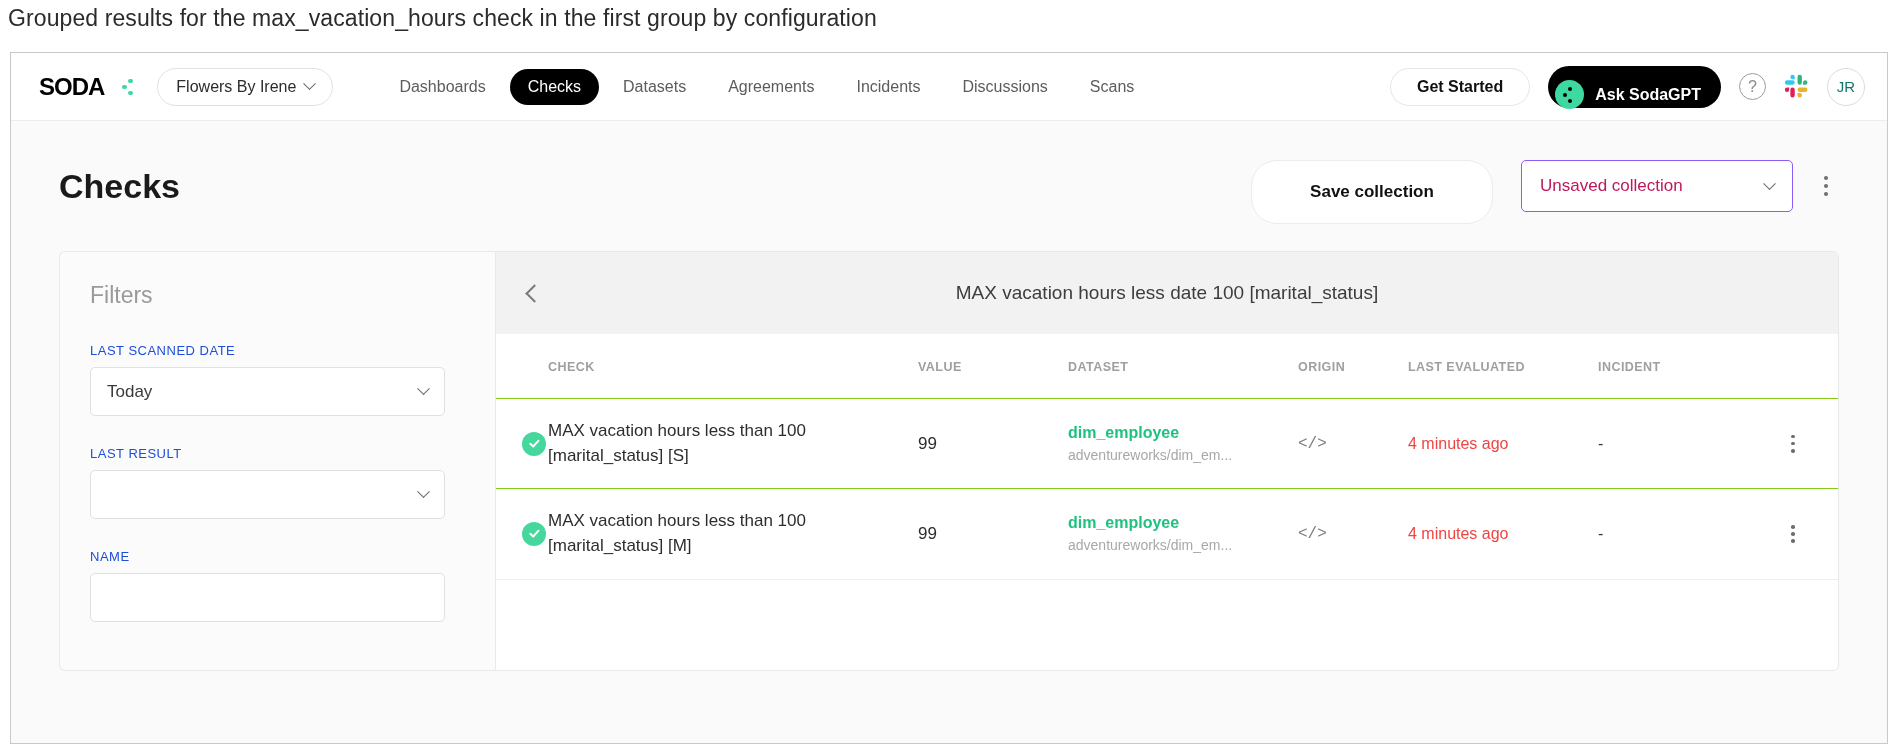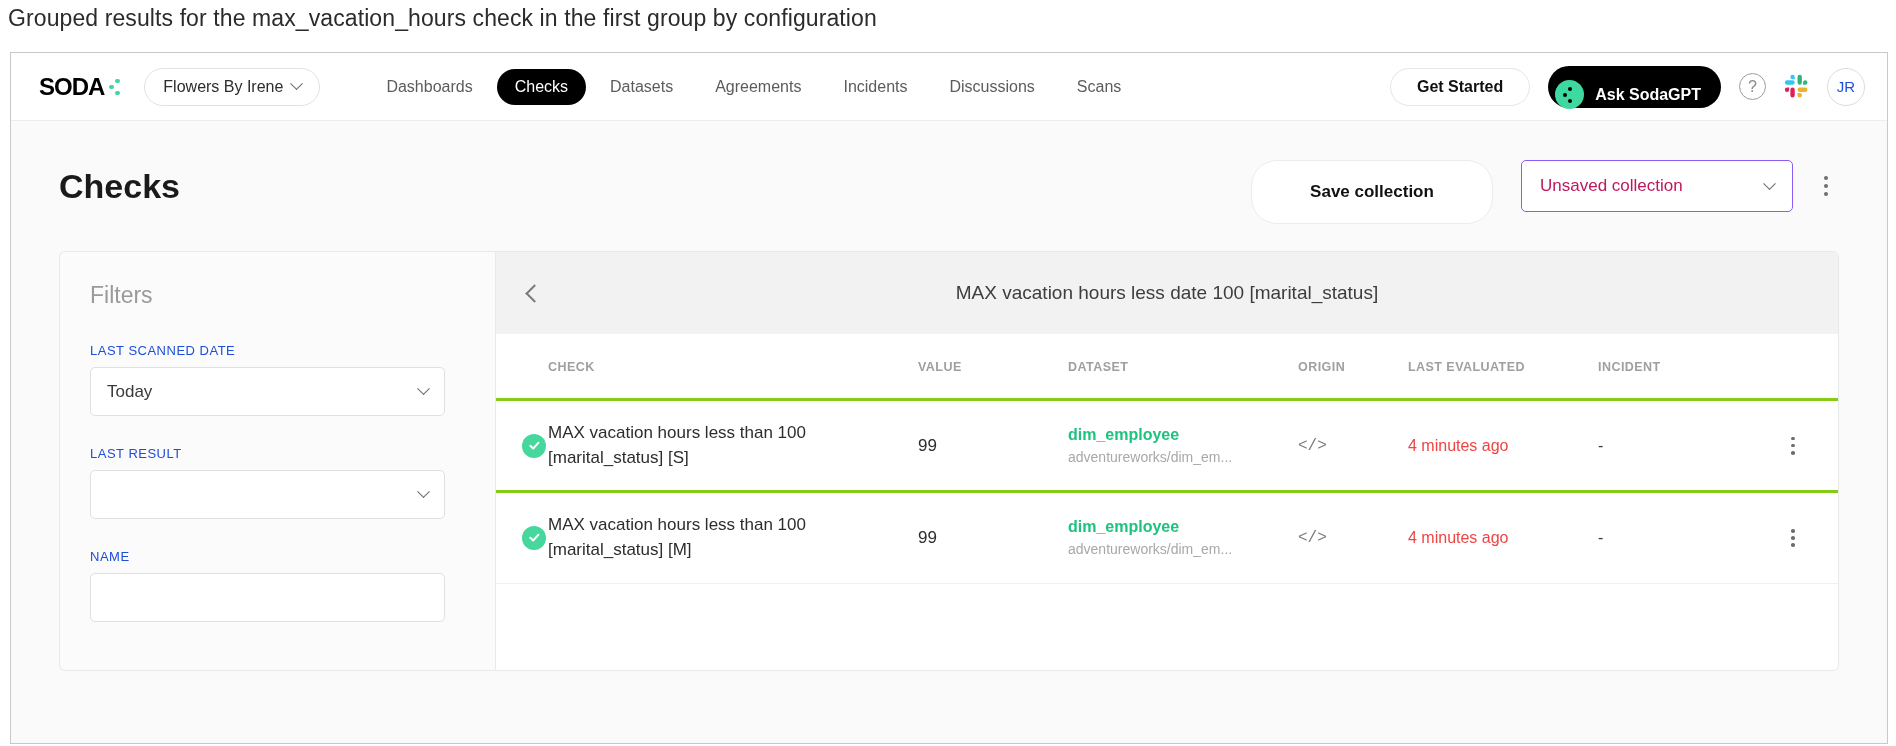--- a/index.html
+++ b/index.html
@@ -35,21 +35,21 @@
     position: relative;
     height: 68px;
     background: #ffffff;
     border-bottom: 1px solid #ededed;
     display: flex;
     align-items: center;
     padding: 0 22px 0 28px;
   }
 
   .logo {
-    display: flex; align-items: center; gap: 5px;
+    display: flex; align-items: center; gap: 18px;
     margin-right: 22px;
   }
   .logo-word {
     font-size: 24px; font-weight: 800; letter-spacing: -1px;
     color: #000; font-family: "Liberation Sans", sans-serif;
   }
   .logo-dots { position: relative; width: 13px; height: 22px; }
   .logo-dots i {
     position: absolute; width: 4.6px; height: 4.6px; border-radius: 50%;
     background: #3ed9a0; display: block;
@@ -112,21 +112,21 @@
     width: 27px; height: 27px; border-radius: 50%;
     border: 1.6px solid #9b9b9b; color: #8a8a8a;
     display: flex; align-items: center; justify-content: center;
     font-size: 16px; cursor: pointer;
   }
   .icon-slack { width: 25px; height: 25px; cursor: pointer; }
   .avatar-jr {
     width: 38px; height: 38px; border-radius: 50%;
     border: 1px solid #dcdcdc; background: #fff;
     display: flex; align-items: center; justify-content: center;
-    font-size: 15px; color: #1d4ed8; cursor: pointer;
+    font-size: 15px; color: #0f766e; cursor: pointer;
   }
 
   
   .page {
     position: relative;
     height: calc(692px - 68px);
     background: #fafafa;
     padding: 0 48px;
   }
 
@@ -213,21 +213,21 @@
     font-size: 19px; color: #3d3d3d; pointer-events: none;
   }
 
   table.checks { width: 100%; border-collapse: collapse; table-layout: fixed; }
   table.checks th {
     font-size: 12.5px; color: #9f9f9f; font-weight: 700;
     letter-spacing: .45px; text-align: left;
     padding: 26px 0 24px 0; text-transform: uppercase;
   }
   table.checks td { padding: 20px 0; vertical-align: middle; }
-  table.checks tbody tr { border-top: 3px solid #84cc16; }
+  table.checks tbody tr { border-top: 1px solid #84cc16; }
   table.checks tbody tr:last-child { border-bottom: 1px solid #efefef; }
 
   .col-status { width: 52px; padding-left: 26px !important; }
   .col-check  { width: 370px; }
   .col-value  { width: 150px; }
   .col-dataset{ width: 230px; }
   .col-origin { width: 110px; }
   .col-last   { width: 190px; }
   .col-incident { width: 150px; }
   .col-menu   { width: 90px; }

